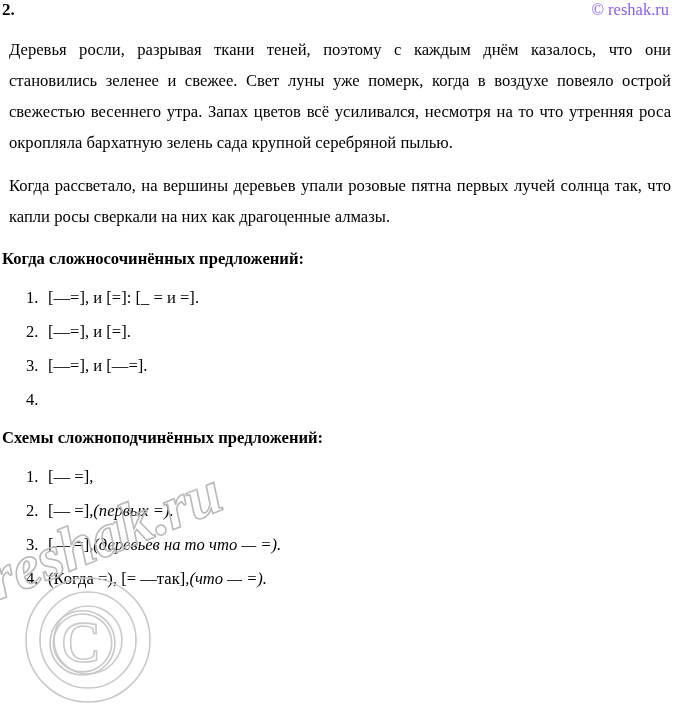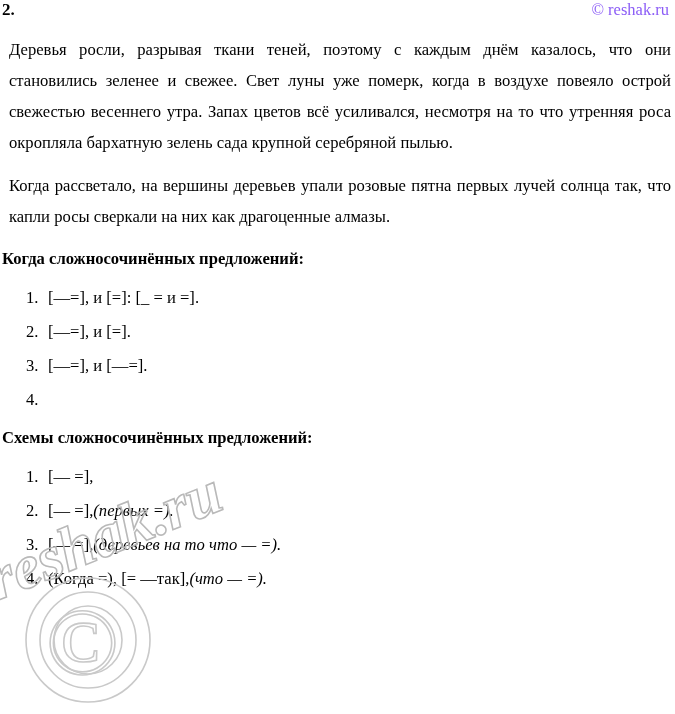--- a/index.html
+++ b/index.html
@@ -153,21 +153,21 @@
     </li>
     <li class="scheme-item">
       <span class="scheme-num">3.</span>
       <span class="scheme-body">[—=], и [—=].</span>
     </li>
     <li class="scheme-item">
       <span class="scheme-num">4.</span>
     </li>
   </ul>
 
-  <div class="section-head">Схемы сложносочинённых предложений:</div>
+  <div class="section-head">Схемы сложноподчинённых предложений:</div>
   <ul class="scheme-list first-list">
     <li class="scheme-item">
       <span class="scheme-num">1.</span>
       <span class="scheme-body">[— =], </span>
     </li>
     <li class="scheme-item">
       <span class="scheme-num">2.</span>
       <span class="scheme-body">[— =], </span>
       <span class="scheme-body it">(первых =).</span>
     </li>

